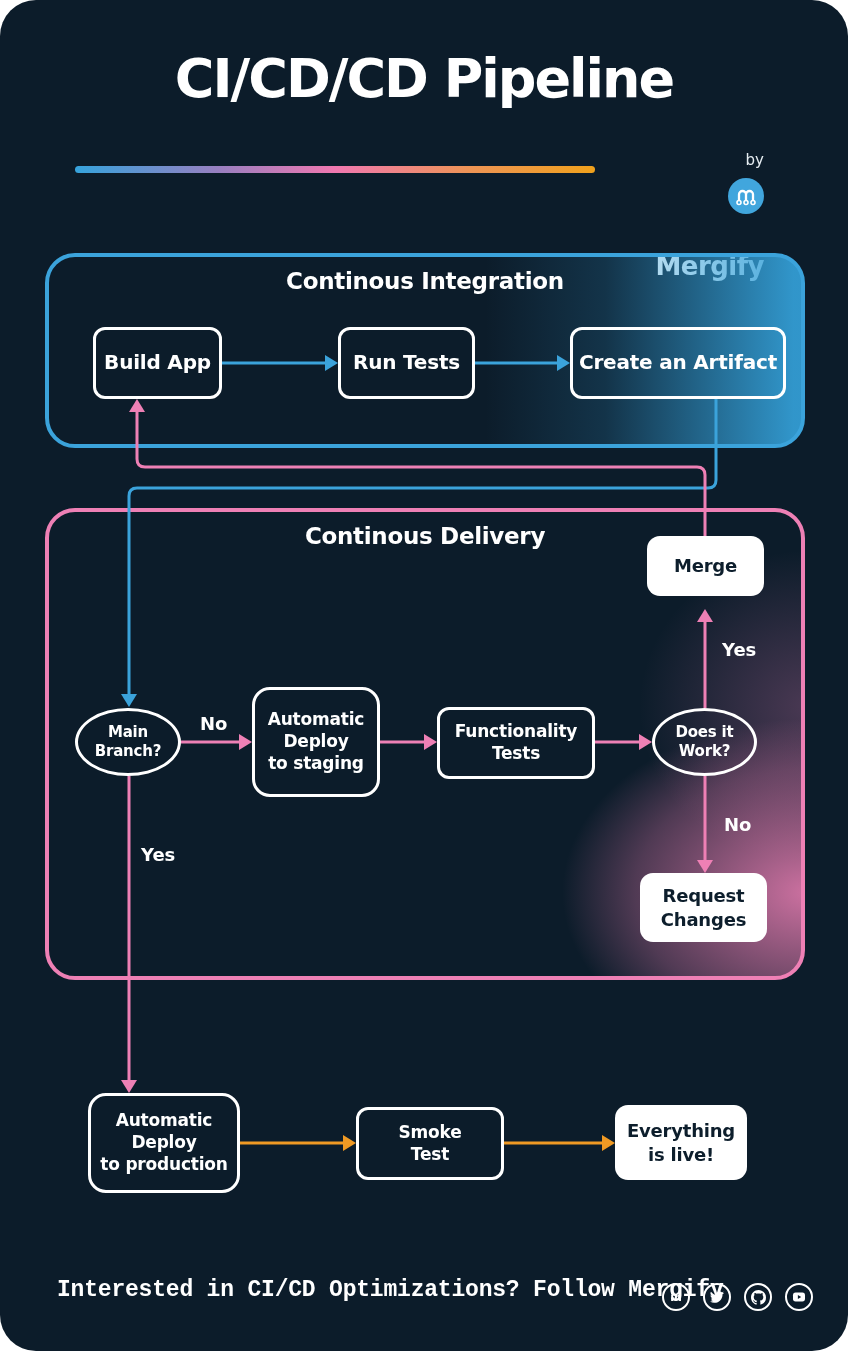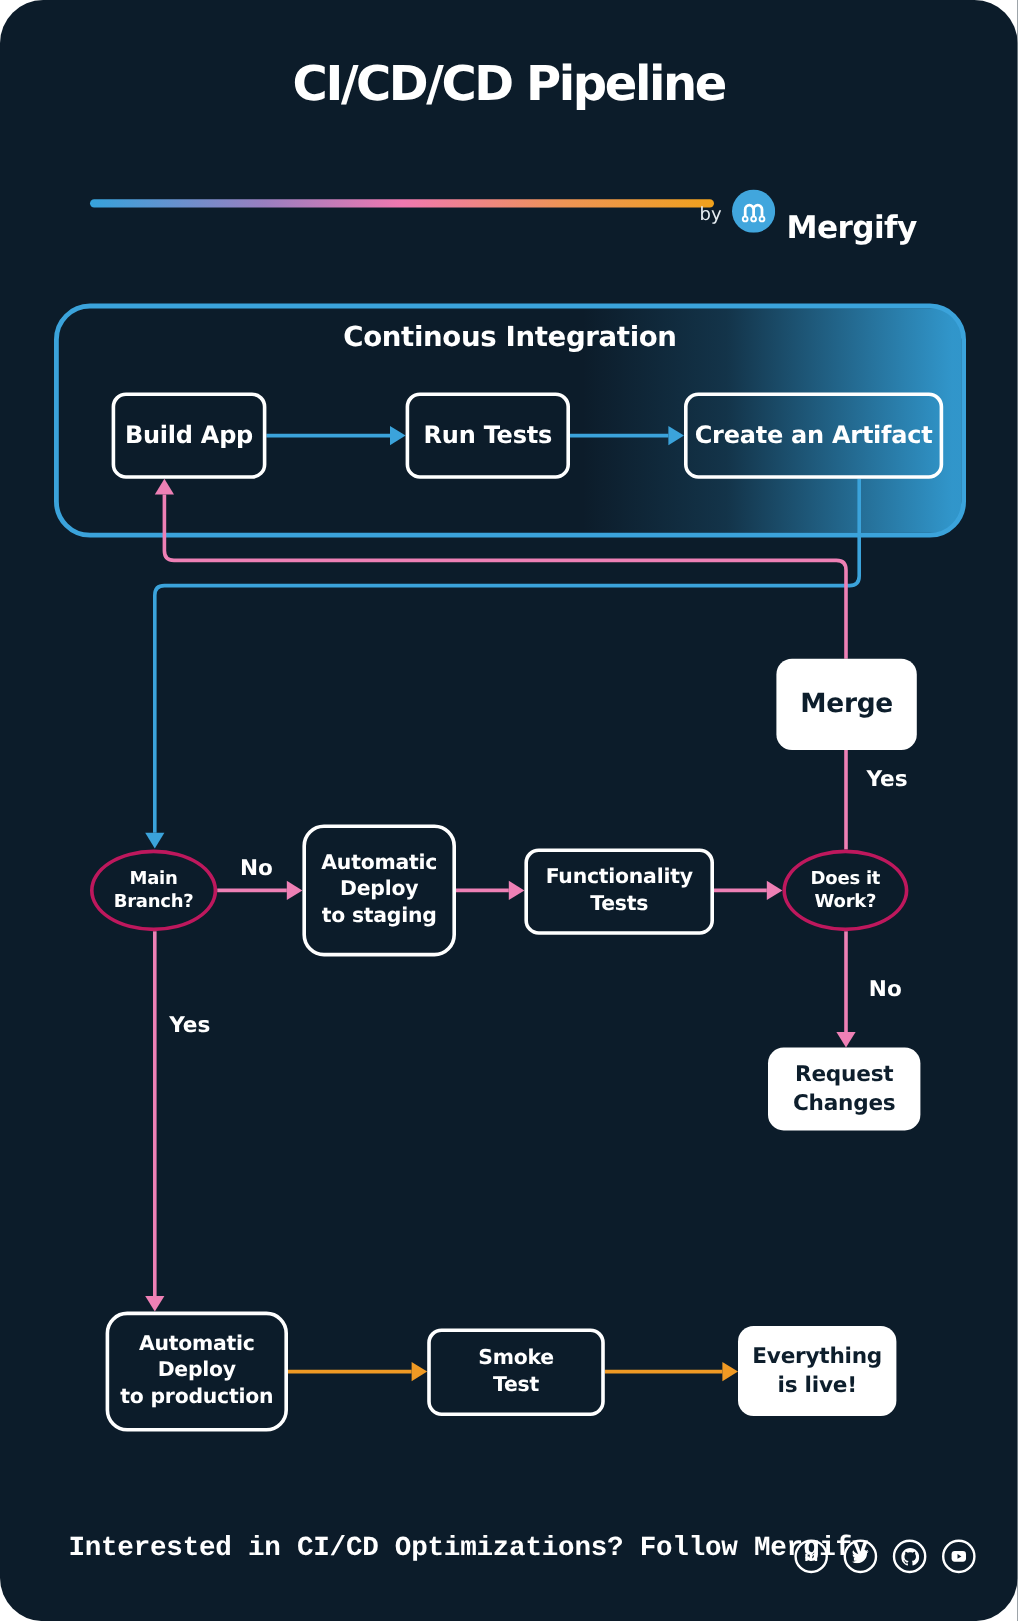--- a/index.html
+++ b/index.html
@@ -16,36 +16,36 @@
     border-radius: 36px;
     overflow: hidden;
     color: #ffffff;
   }
 
   
   .main-title {
     position: absolute;
     top: 47px; left: 0; width: 100%;
     text-align: center;
-    font-size: 40px;
+    font-size: 54px;
     font-weight: 800;
     letter-spacing: -2px;
     color: #ffffff;
   }
   .divider-bar {
     position: absolute;
     left: 75px; top: 166px;
     width: 520px; height: 7px;
     border-radius: 4px;
     background: linear-gradient(90deg, #36A3DC 0%, #9A7FC0 28%, #F078B0 50%, #EE9455 76%, #F0A11C 100%);
   }
   .byline {
     position: absolute;
     top: 151px; right: 84px;
-    display: flex; align-items: center; gap: 9px;
+    display: flex; align-items: flex-end; gap: 9px; flex-direction: column;
   }
   .byline .by { font-size: 15px; color: #E6EDF2; }
   .byline .brand { font-size: 26px; font-weight: 700; letter-spacing: -0.5px; margin-top: 24px; }
 
   
   .section {
     position: absolute;
     left: 45px; width: 760px;
     border-radius: 30px;
     z-index: 1;
@@ -81,26 +81,26 @@
     z-index: 3;
     display: flex; align-items: center; justify-content: center;
     text-align: center;
     font-weight: 700;
     white-space: pre-line;
     line-height: 1.28;
     letter-spacing: -0.2px;
   }
   .outline { border: 3px solid #ffffff; border-radius: 12px; color: #ffffff; }
   .solid   { background: #ffffff; color: #0D1E2C; border-radius: 13px; }
-  .oval    { border: 3px solid #be185d; border-radius: 50%; color: #ffffff; }
+  .oval    { border: 3px solid #ffffff; border-radius: 50%; color: #ffffff; }
 
   .n-build     { left: 93px;  top: 327px;  width: 129px; height: 72px;  font-size: 20px; }
   .n-runtests  { left: 338px; top: 327px;  width: 137px; height: 72px;  font-size: 20px; }
   .n-artifact  { left: 570px; top: 327px;  width: 216px; height: 72px;  font-size: 20px; }
-  .n-merge     { left: 647px; top: 549px;  width: 117px; height: 76px;  font-size: 22px; }
+  .n-merge     { left: 647px; top: 536px;  width: 117px; height: 60px;  font-size: 18px; }
   .n-branch    { left: 75px;  top: 708px;  width: 106px; height: 68px;  font-size: 15px; }
   .n-staging   { left: 252px; top: 687px;  width: 128px; height: 110px; font-size: 17px; border-radius: 18px; }
   .n-functests { left: 437px; top: 707px;  width: 158px; height: 72px;  font-size: 17px; }
   .n-doeswork  { left: 652px; top: 708px;  width: 105px; height: 68px;  font-size: 15px; }
   .n-request   { left: 640px; top: 873px;  width: 127px; height: 69px;  font-size: 18px; }
   .n-prod      { left: 88px;  top: 1093px; width: 152px; height: 100px; font-size: 17px; border-radius: 18px; }
   .n-smoke     { left: 356px; top: 1107px; width: 148px; height: 73px;  font-size: 17px; }
   .n-live      { left: 615px; top: 1105px; width: 132px; height: 75px;  font-size: 18px; }
 
   .edge-label {
@@ -161,20 +161,23 @@
         <circle cx="11" cy="24.5" r="2" fill="#41A6DD" stroke="#ffffff" stroke-width="1.6"></circle>
         <circle cx="18" cy="24.5" r="2" fill="#41A6DD" stroke="#ffffff" stroke-width="1.6"></circle>
         <circle cx="25" cy="24.5" r="2" fill="#41A6DD" stroke="#ffffff" stroke-width="1.6"></circle>
       </svg>
     </span>
     <span class="brand">Mergify</span>
   </div>
 
   <div class="section sec-ci">
     <div class="section-title">Continous Integration</div>
+  </div>
+  <div class="section sec-delivery">
+    <div class="section-title">Continous Delivery</div>
   </div>
 
   <svg class="flow-svg" width="848" height="1351" viewBox="0 0 848 1351">
 
     <g stroke="#3BA3DB" stroke-width="3" fill="none">
       <path d="M222 363 H325"></path>
       <path d="M475 363 H557"></path>
       <path d="M716 399 V480 Q716 488 708 488 H137 Q129 488 129 496 V694"></path>
     </g>
     <g fill="#3BA3DB">

